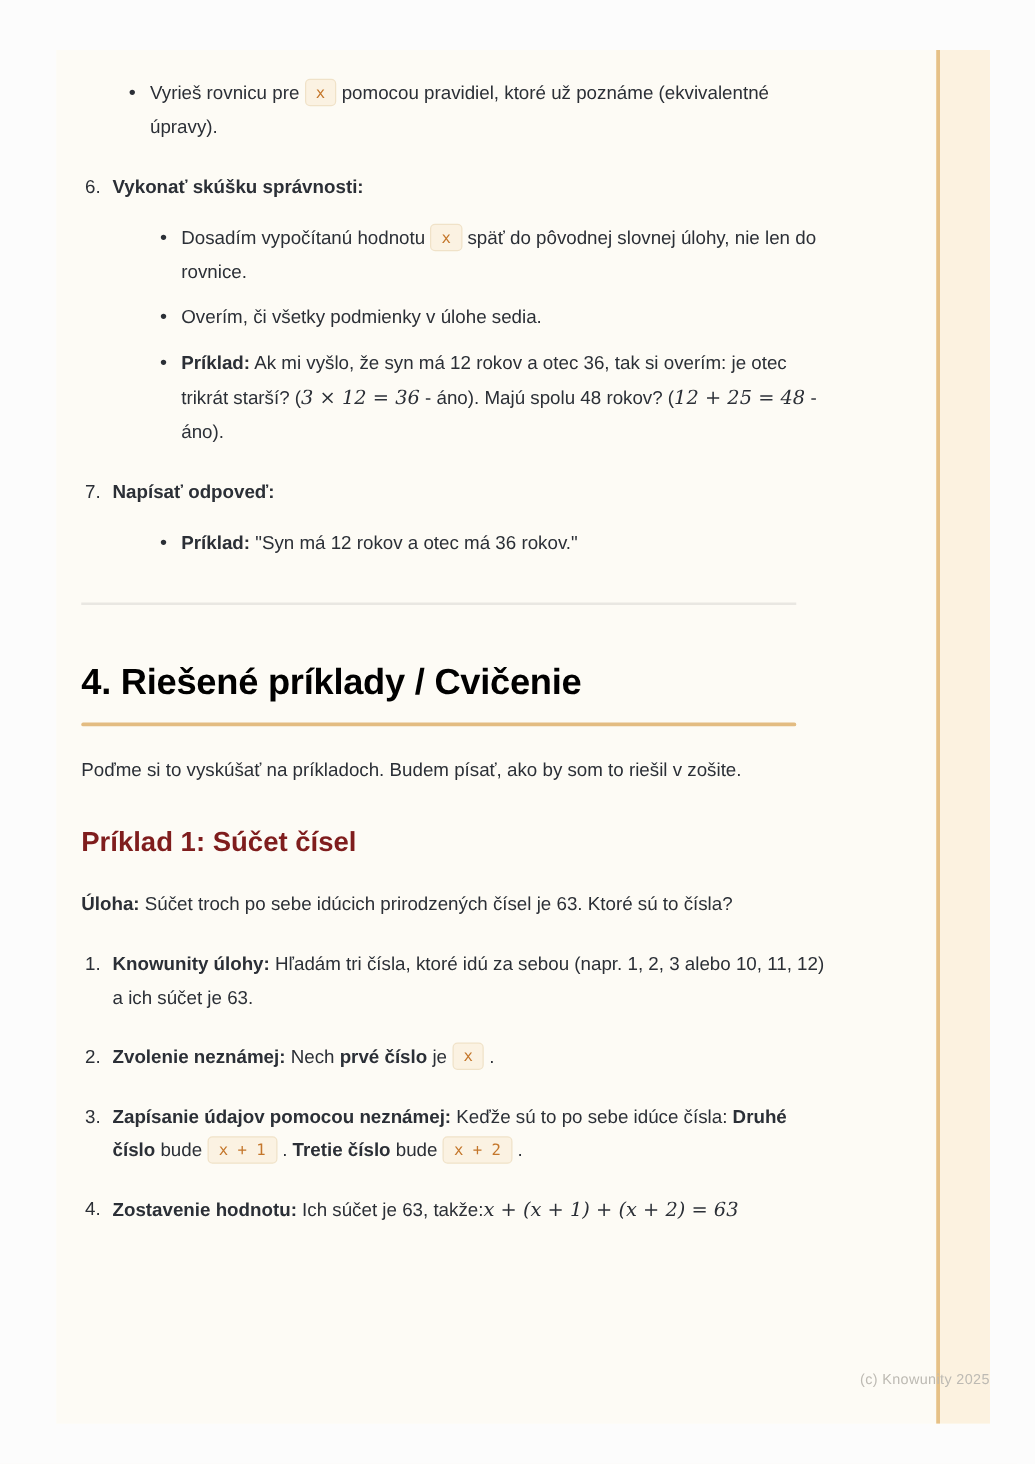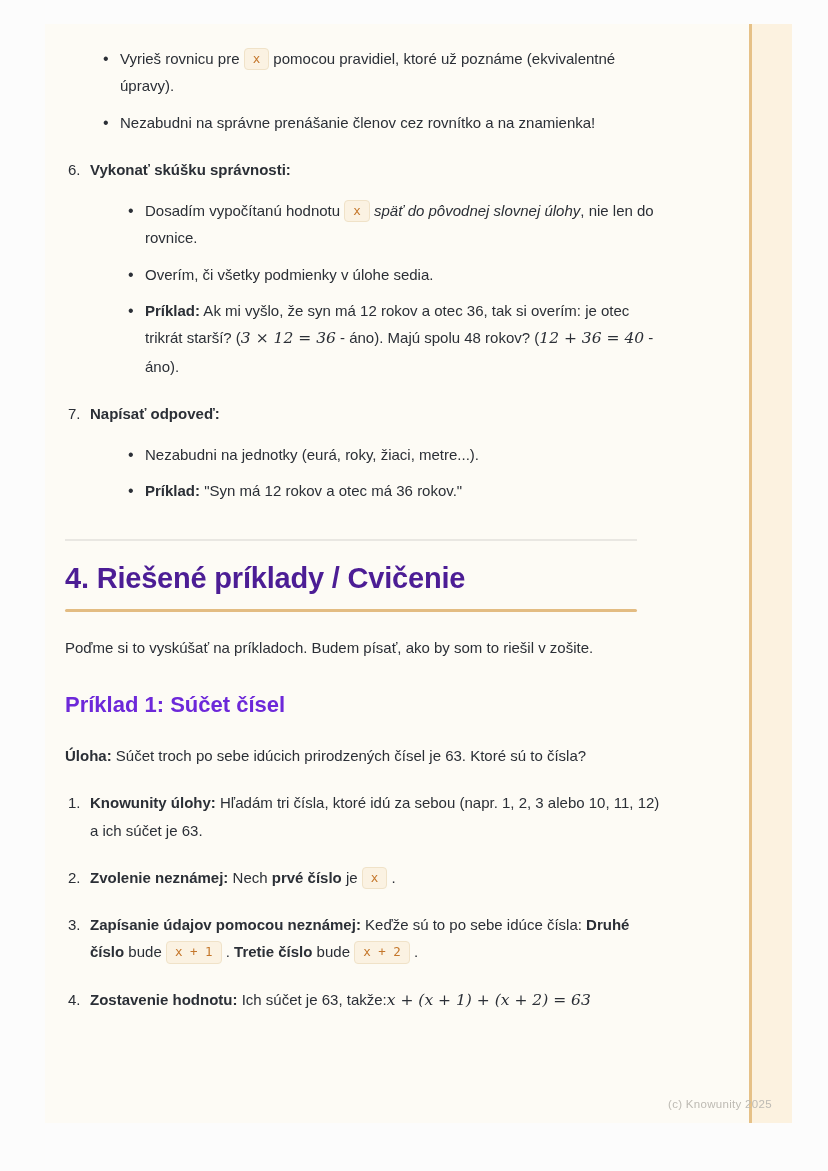--- a/index.html
+++ b/index.html
@@ -3,35 +3,35 @@
 <meta charset="utf-8">
 <style>
   html,body{margin:0;padding:0;}
   body{
     width:828px;height:1171px;position:relative;overflow:hidden;
     background:#fcfcfc;
     font-family:"Liberation Sans",sans-serif;
     color:#2b2f36;
   }
   .card{
-    position:absolute;left:45px;top:24px;width:747px;height:1099px;
+    position:absolute;left:45px;top:40px;width:747px;height:1099px;
     background:#fdfbf5;overflow:hidden;
   }
   .strip{
     position:absolute;top:0;right:0;width:40px;height:100%;
     background:#fcf2e0;border-left:3px solid #e6c187;
   }
   .content{
     position:relative;width:596px;
     padding:12px 0 0 20px;
     font-size:15px;line-height:1.82;
   }
   .t,.em,.bold,.math{white-space:pre-wrap;}
   .bold{font-weight:bold;}
-  .em{font-style:italic;}
+  .em{}
   .math{font-family:"DejaVu Serif",serif;font-style:italic;font-size:15.5px;text-align:center;}
   .blist{list-style:none;margin:0;padding:0;}
   .blist li{position:relative;padding-left:55px;margin:9px 0;}
   .blist li::before{
     content:"\2022";position:absolute;left:38px;top:-1px;
     color:#2b2f36;font-size:16px;
   }
   .nstep{position:relative;padding-left:25px;margin-top:20px;}
   .nstep > .num{position:absolute;left:3px;top:0;}
   .nstep .blist{margin-top:14px;}
@@ -39,74 +39,68 @@
     font-family:"DejaVu Sans Mono",monospace;font-size:12.5px;
     color:#c4762a;background:#fbf2e2;border:1px solid #f0e2c8;
     border-radius:4px;padding:1px 8px;white-space:pre;
     display:inline-block;line-height:1.45;vertical-align:1px;
   }
   .divider{
     width:572px;height:2px;background:#e9e7e2;border:none;
     margin:34px 0 0 0;
   }
   h2{
-    font-size:29px;font-weight:bold;color:#4c1d95;
-    margin:19px 0 0 0;letter-spacing:-0.2px;line-height:1.25;
+    font-size:29px;font-weight:bold;color:#000000;
+    margin:44px 0 0 0;letter-spacing:-0.2px;line-height:1.25;
   }
   .h2-rule{width:572px;height:3px;background:#e3bc82;border-radius:2px;margin-top:13px;}
   h3{
-    font-size:22px;font-weight:bold;color:#6d28d9;
+    font-size:22px;font-weight:bold;color:#7f1d1d;
     margin:30px 0 0 0;line-height:1.3;
   }
   .para{margin:22px 0 0 0;}
   .watermark{
-    position:absolute;left:668px;top:1098px;z-index:3;
+    position:absolute;left:688px;top:1098px;z-index:3;
     font-size:11.5px;color:#bdbab3;letter-spacing:0.3px;
   }
 </style>
 </head>
 <body>
 
 <div class="card">
   <div class="strip"></div>
 
   <div class="content">
 
     <ul class="blist">
       <li>
         <span class="t">Vyrieš rovnicu pre </span><span class="chip">x</span><span class="t"> pomocou pravidiel, ktoré už poznáme (ekvivalentné úpravy).</span>
       </li>
-      <li>
-        <span class="t">Nezabudni na správne prenášanie členov cez rovnítko a na znamienka!</span>
-      </li>
     </ul>
 
     <div class="nstep">
       <span class="num">6.</span>
       <span class="bold">Vykonať skúšku správnosti:</span>
       <ul class="blist">
         <li>
           <span class="t">Dosadím vypočítanú hodnotu </span><span class="chip">x</span><span class="em"> späť do pôvodnej slovnej úlohy</span><span class="t">, nie len do rovnice.</span>
         </li>
         <li>
           <span class="t">Overím, či všetky podmienky v úlohe sedia.</span>
         </li>
         <li>
-          <span class="bold">Príklad:</span><span class="t"> Ak mi vyšlo, že syn má 12 rokov a otec 36, tak si overím: je otec trikrát starší? (</span><span class="math">3 × 12 = 36</span><span class="t"> - áno). Majú spolu 48 rokov? (</span><span class="math">12 + 36 = 40</span><span class="t"> - áno).</span>
+          <span class="bold">Príklad:</span><span class="t"> Ak mi vyšlo, že syn má 12 rokov a otec 36, tak si overím: je otec trikrát starší? (</span><span class="math">3 × 12 = 36</span><span class="t"> - áno). Majú spolu 48 rokov? (</span><span class="math">12 + 25 = 48</span><span class="t"> - áno).</span>
         </li>
       </ul>
     </div>
 
     <div class="nstep">
       <span class="num">7.</span>
       <span class="bold">Napísať odpoveď:</span>
       <ul class="blist">
-        <li>
-          <span class="t">Nezabudni na jednotky (eurá, roky, žiaci, metre...).</span>
-        </li>
         <li>
           <span class="bold">Príklad:</span><span class="t"> "Syn má 12 rokov a otec má 36 rokov."</span>
         </li>
       </ul>
     </div>
 
     <hr class="divider">
 
     <h2>4. Riešené príklady / Cvičenie</h2>
     <div class="h2-rule"></div>

